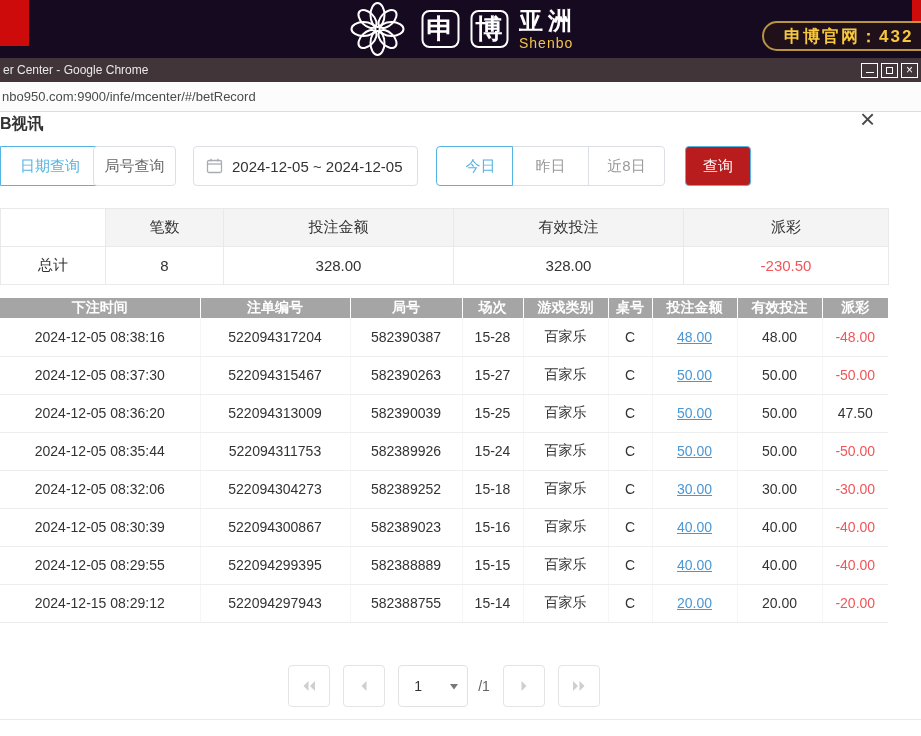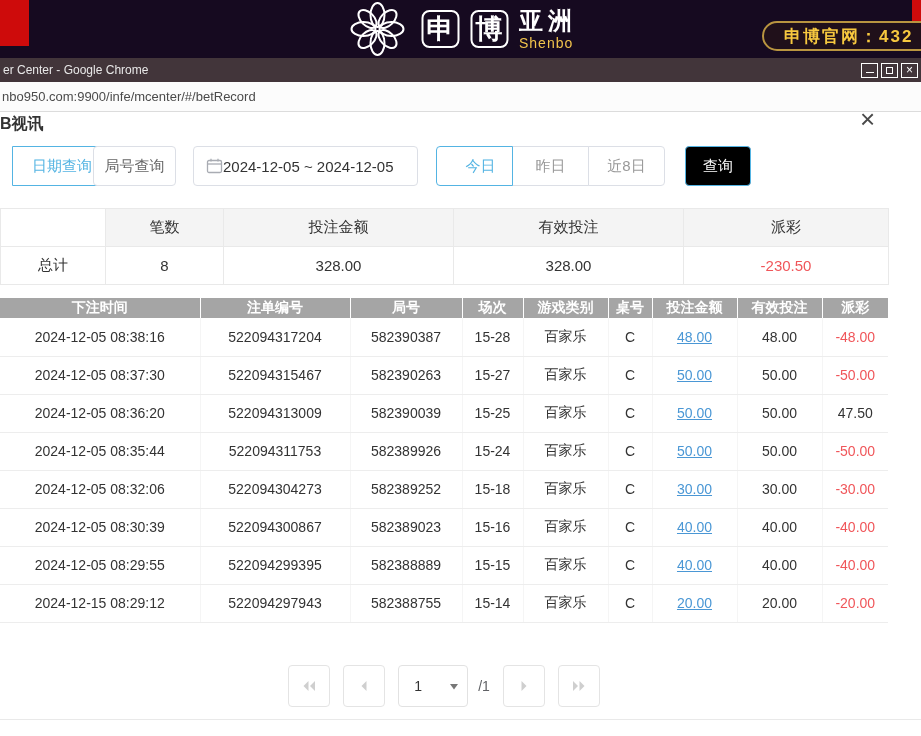--- a/index.html
+++ b/index.html
@@ -34,30 +34,30 @@
   
   .page { position:absolute; top:113px; left:0; width:100%; bottom:0; background:#fff; }
   .panel-title { position:absolute; top:1px; left:0; font-size:16px; font-weight:bold; color:#333; }
   .panel-close { position:absolute; top:-7px; left:860px; font-size:26px; color:#4a4a4a; cursor:pointer; line-height:1; }
 
   
   .filters { position:absolute; top:33px; left:0; height:40px; width:888px; }
   .btn { position:absolute; top:0; height:40px; border-radius:4px; font-size:15px; display:flex; align-items:center; justify-content:center; background:#fff; cursor:pointer; }
   .btn-outline-accent { border:1px solid #54b4e3; color:#54b4e3; }
   .btn-outline-gray { border:1px solid #dcdfe6; color:#666; }
-  #btn-date-query { left:12px; width:100px; border-top-left-radius:0; border-bottom-left-radius:0; }
+  #btn-date-query { left:0; width:100px; border-top-left-radius:0; border-bottom-left-radius:0; }
   #btn-round-query { left:93px; width:83px; }
-  .date-input { position:absolute; top:0; left:193px; width:225px; height:40px; border:1px solid #dcdfe6; border-radius:4px; display:flex; align-items:center; padding:0 12px; cursor:text; background:#fff; }
+  .date-input { position:absolute; top:0; left:193px; width:225px; height:40px; border:1px solid #dcdfe6; border-radius:4px; display:flex; align-items:center; gap:9px; padding:0 12px; cursor:text; background:#fff; }
   .date-text { font-size:15px; color:#333; white-space:nowrap; }
   .quick-group { position:absolute; left:436px; top:0; display:flex; }
   .quick-btn { width:77px; height:40px; display:flex; align-items:center; justify-content:center; font-size:15px; background:#fff; border:1px solid #dcdfe6; color:#999; margin-left:-1px; cursor:pointer; }
   .quick-btn.first { margin-left:0; border-radius:4px 0 0 4px;padding-left:12px; }
   .quick-btn.last { border-radius:0 4px 4px 0; }
   .quick-btn.active { border-color:#54b4e3; color:#54b4e3; position:relative; z-index:2; }
-  #btn-search { left:685px; width:66px; background:#000000; color:#fff; border:1px solid #54b4e3; }
+  #btn-search { left:685px; width:66px; background:#b91c1c; color:#fff; border:1px solid #54b4e3; }
 
   
   .summary { position:absolute; top:95px; left:0; width:888px; border-collapse:collapse; table-layout:fixed; }
   .summary th, .summary td { border:1px solid #e9e9e9; height:38px; text-align:center; font-size:15px; color:#333; vertical-align:middle; }
   .summary th { background:#f4f4f4; font-weight:normal; }
   .summary th.first { background:#fff; }
   .summary td { background:#fff; }
   .neg { color:#f0565a !important; }
 
   

